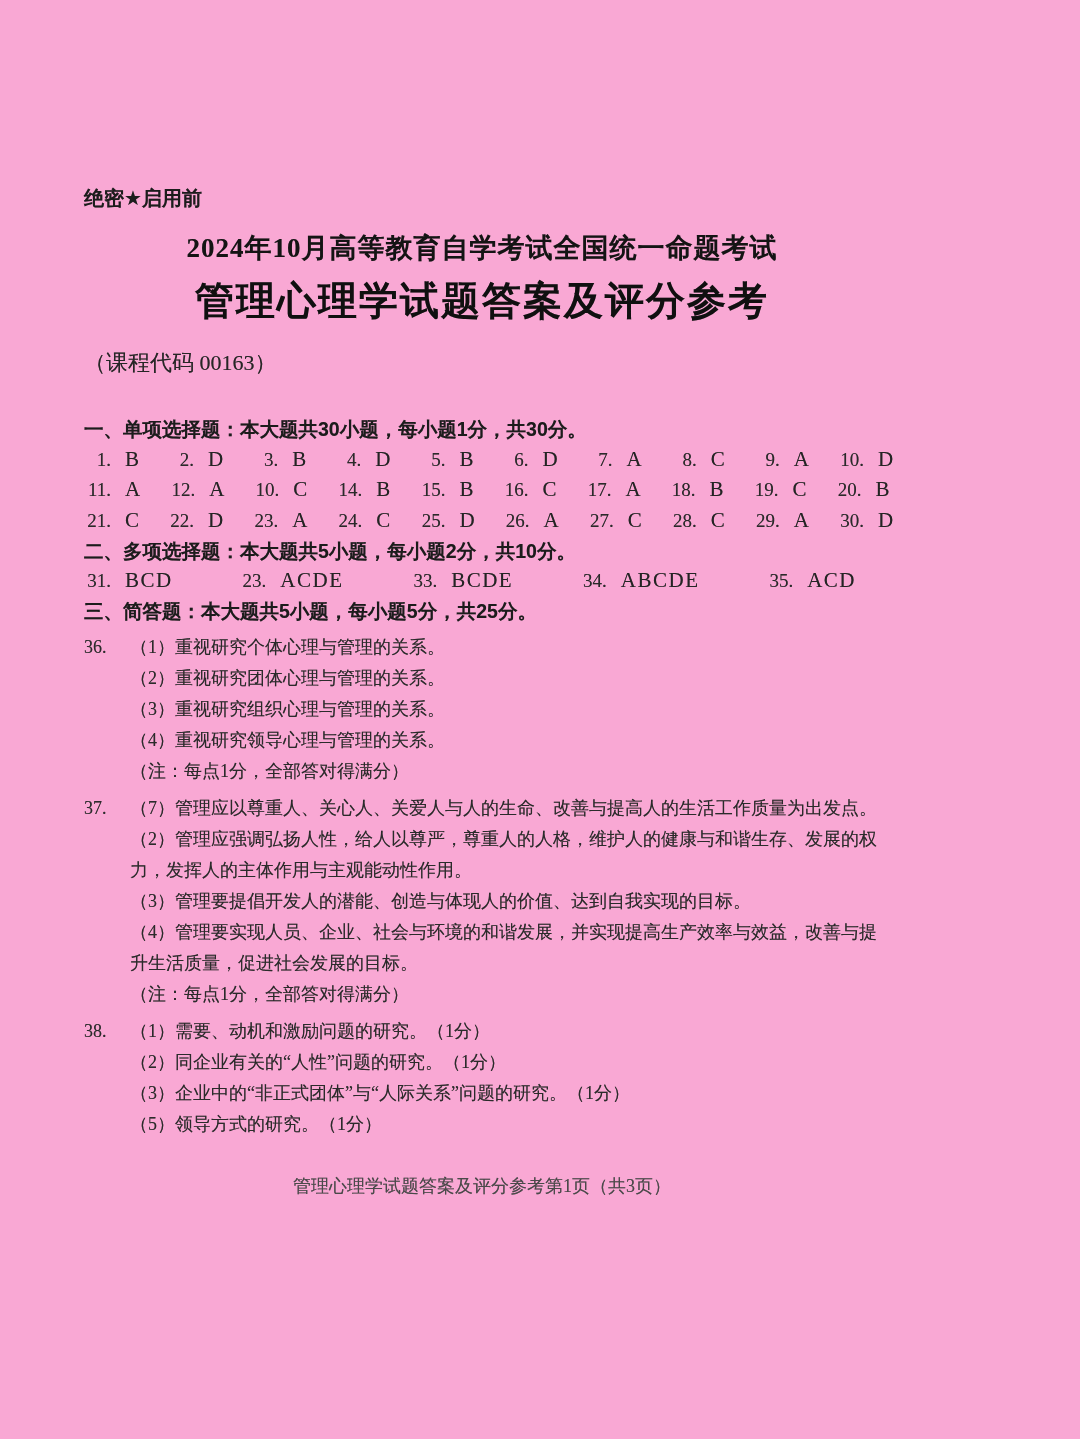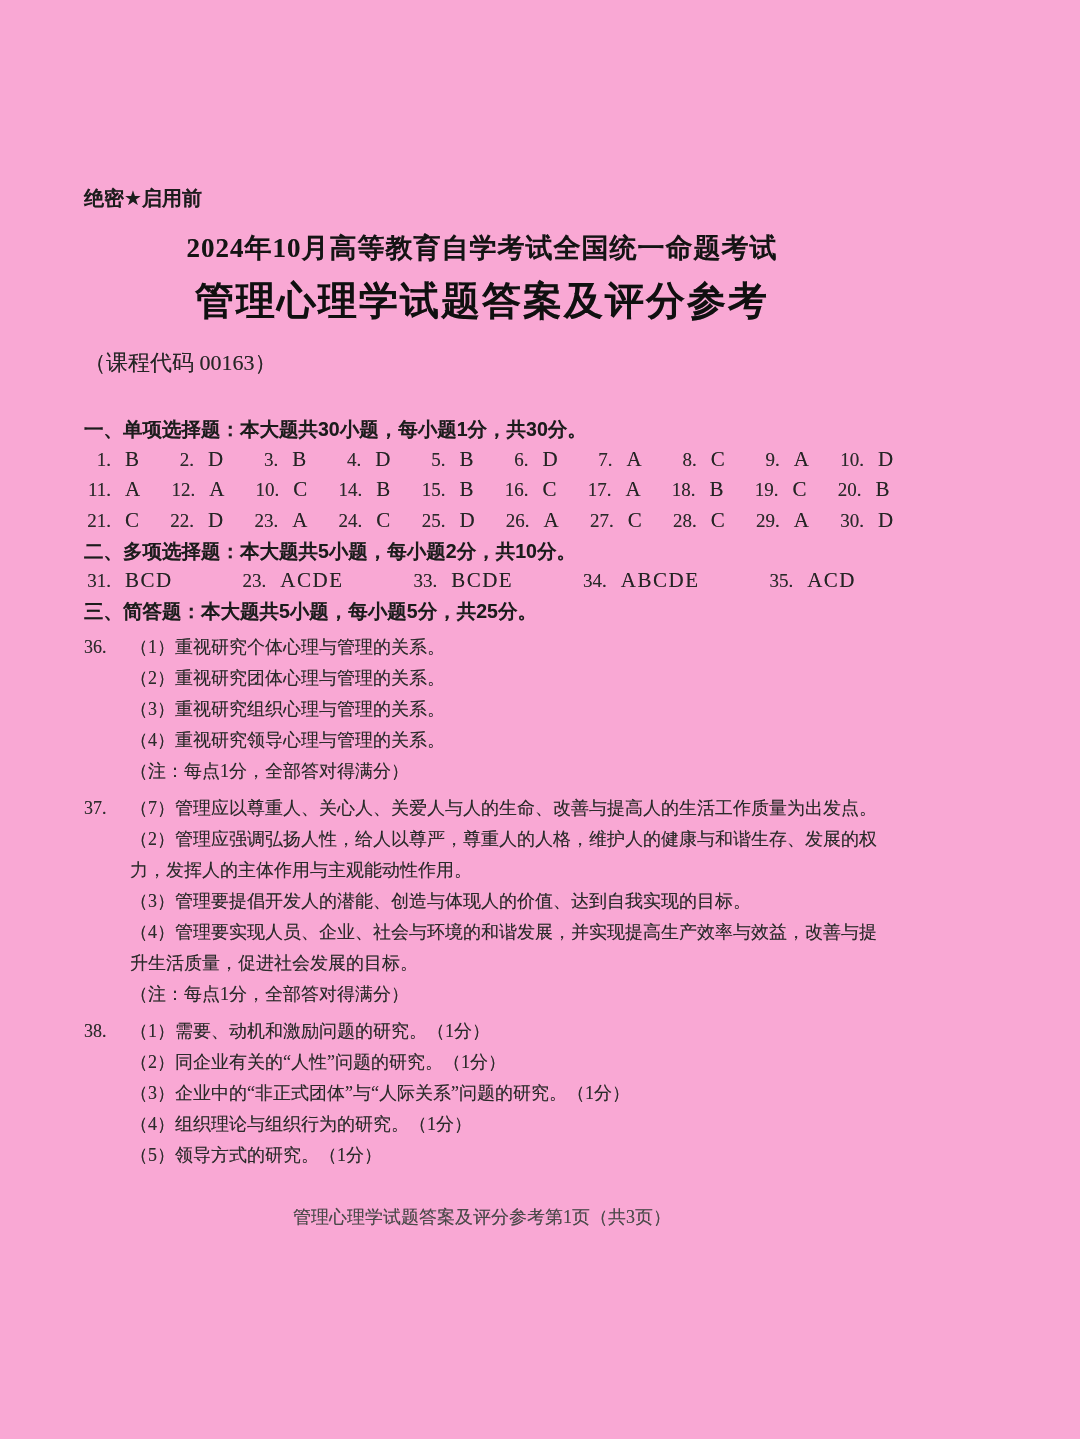--- a/index.html
+++ b/index.html
@@ -165,19 +165,18 @@
     <p class="qline">（3）管理要提倡开发人的潜能、创造与体现人的价值、达到自我实现的目标。</p>
     <p class="qline">（4）管理要实现人员、企业、社会与环境的和谐发展，并实现提高生产效率与效益，改善与提升生活质量，促进社会发展的目标。</p>
     <p class="qline">（注：每点1分，全部答对得满分）</p>
   </div>
 
   <div class="question">
     <span class="qnum">38.</span>
     <p class="qline">（1）需要、动机和激励问题的研究。（1分）</p>
     <p class="qline">（2）同企业有关的“人性”问题的研究。（1分）</p>
     <p class="qline">（3）企业中的“非正式团体”与“人际关系”问题的研究。（1分）</p>
-    <p class="qline">（4）组织理论与组织行为的研究。（1分）</p>
     <p class="qline">（5）领导方式的研究。（1分）</p>
   </div>
 
   <div class="footer">管理心理学试题答案及评分参考第1页（共3页）</div>
 
 </div>
 
 </body></html>

